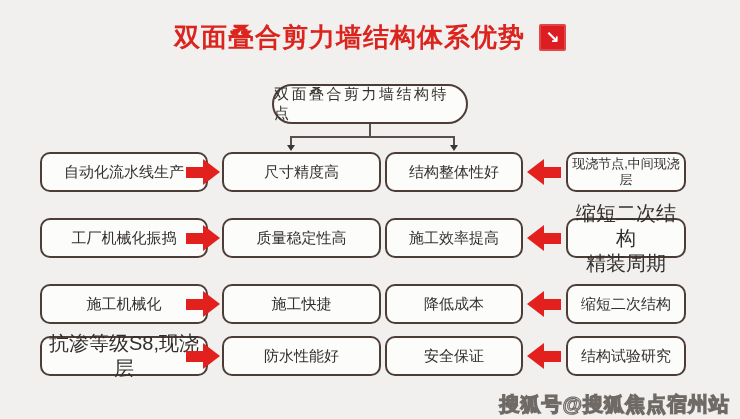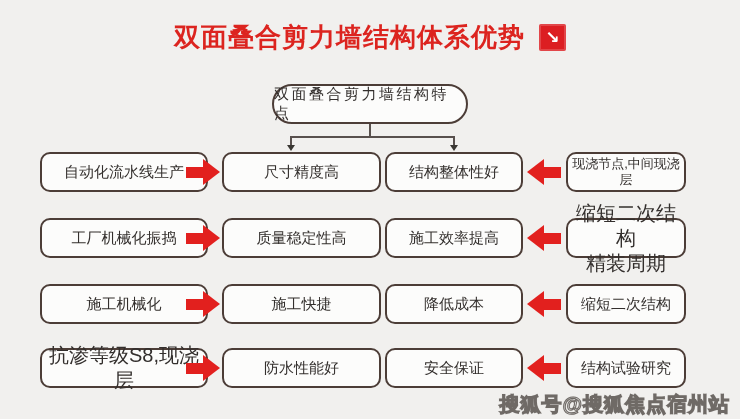--- a/index.html
+++ b/index.html
@@ -43,21 +43,21 @@
   .drop-r{left:453px;top:136px;width:2px;height:9px;}
   .ahead{
     position:absolute;width:0;height:0;
     border-left:4px solid transparent;border-right:4px solid transparent;
     border-top:6px solid #3a3733;
   }
   .ahead-l{left:287px;top:145px;}
   .ahead-r{left:450px;top:145px;}
   
   .row{position:absolute;left:0;right:0;height:40px;}
-  .row1{top:152px;} .row2{top:218px;} .row3{top:284px;} .row4{top:348px;padding-left:11px;}
+  .row1{top:152px;} .row2{top:218px;} .row3{top:284px;} .row4{top:336px;padding-left:11px;}
   .col-left{left:40px;width:168px;}
   .col-midleft{left:222px;width:159px;}
   .col-midright{left:385px;width:138px;}
   .col-right{left:566px;width:120px;}
   .fs13{font-size:13px;}
   .fs14{font-size:20px;}
   
   .barrow{position:absolute;top:7px;width:34px;height:27px;}
   .barrow-right{left:186px;}
   .barrow-left{left:527px;}

